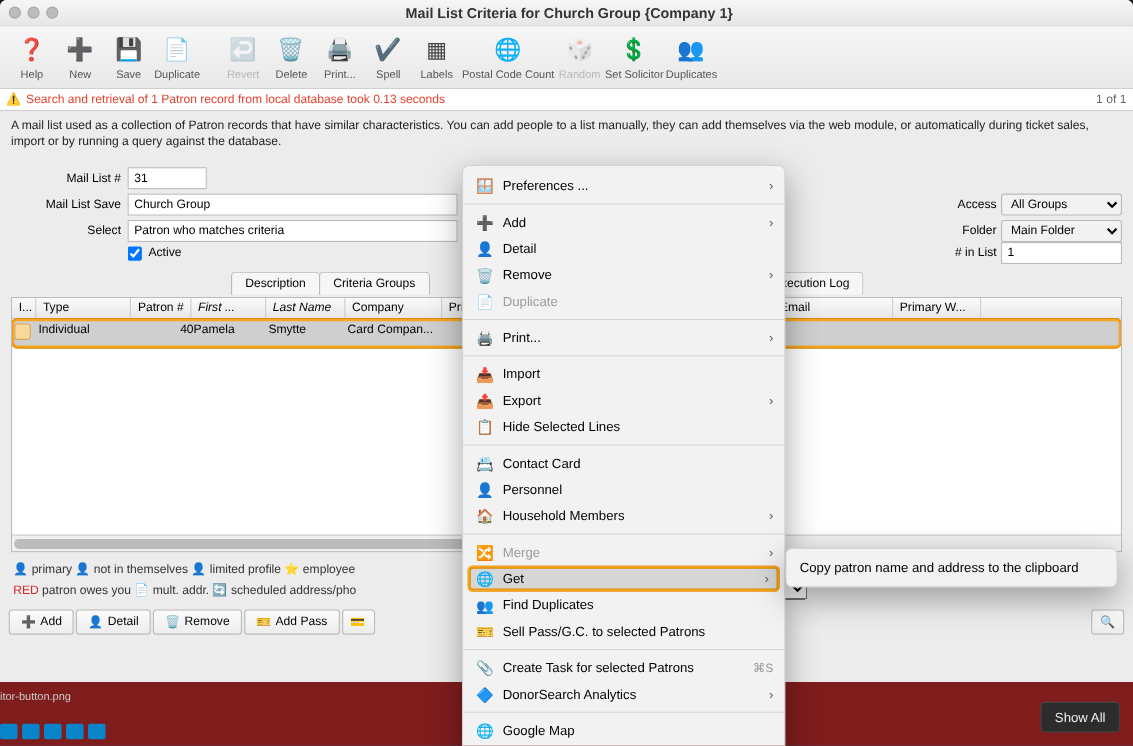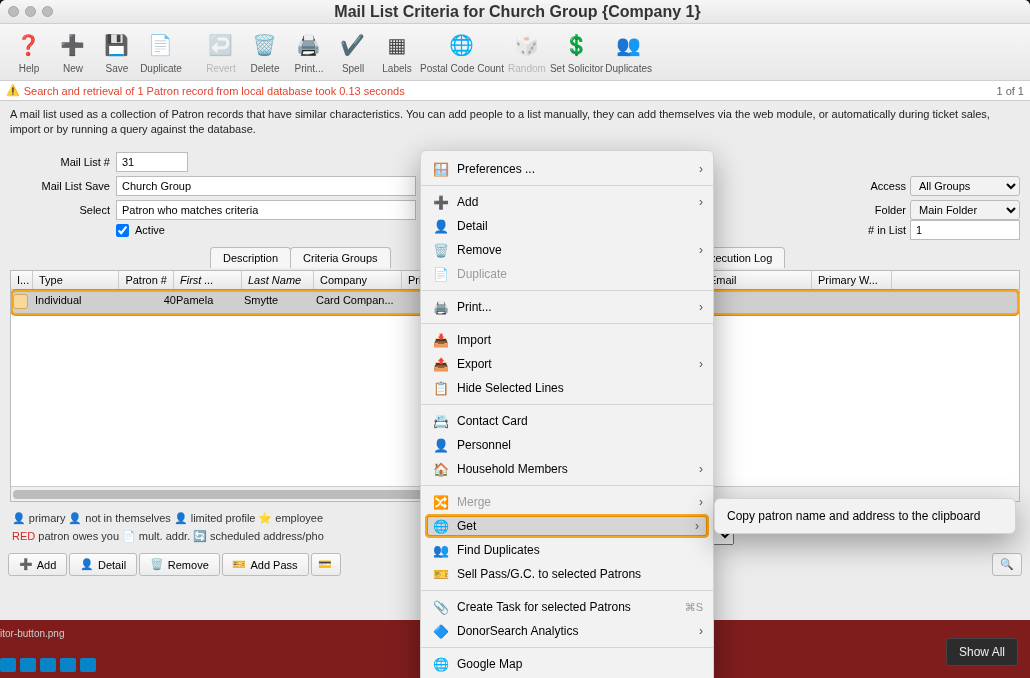--- a/index.html
+++ b/index.html
@@ -1,21 +1,21 @@
 <!DOCTYPE html>
 <html><head>
 <meta charset="utf-8">
 <style>
 * { box-sizing: border-box; margin: 0; padding: 0; }
 body { font-family: "Lucida Grande", "Helvetica Neue", Arial, sans-serif; font-size: 11px; background: #1a1a1a; width: 1030px; height: 678px; overflow: hidden; position: relative; }
 .window { position: absolute; top: 0; left: 0; width: 1030px; height: 620px; background: #ececec; border-radius: 6px 6px 0 0; box-shadow: 0 4px 20px rgba(0,0,0,0.3); }
 .titlebar { height: 24px; background: linear-gradient(#f6f6f6,#e6e6e6); border-bottom: 1px solid #cfcfcf; display: flex; align-items: center; padding: 0 8px; border-radius: 6px 6px 0 0; text-align:center;}
 .traffic { display: flex; gap: 6px; }
 .traffic span { width: 11px; height: 11px; border-radius: 50%; background: #bcbcbc; border:1px solid #a7a7a7;}
-.titletext { flex:1; text-align:center; font-weight: bold; font-size:16px; color:#333;}
+.titletext { flex:1; text-align:center; font-weight: bold; font-size:13px; color:#333;}
 .toolbar { display: flex; gap: 2px; padding: 6px 8px; background: linear-gradient(#f6f6f6,#e8e8e8); border-bottom: 1px solid #cfcfcf;}
 .tb-item { display:flex; flex-direction:column; align-items:center; font-size:10px; color:#555; min-width:42px; gap:3px; }
 .tb-item .ic { width:30px; height:30px; border-radius:4px; display:flex; align-items:center; justify-content:center; font-size:20px;}
 .tb-item.disabled { opacity:0.35;}
 .statusmsg { background:#fff; border-bottom:1px solid #ccc; padding:3px 6px; display:flex; align-items:center; font-size:11px;}
 .statusmsg .warn { color:#ff8c00; margin-right:4px;}
 .statusmsg .txt { color:#e2432e; flex:1;}
 .statusmsg .cnt { color:#666;}
 .desc { padding:6px 10px; font-size:11px; color:#222; line-height:1.4;}
 .formrow { display:flex; align-items:center; padding:2px 10px; gap:6px;}

